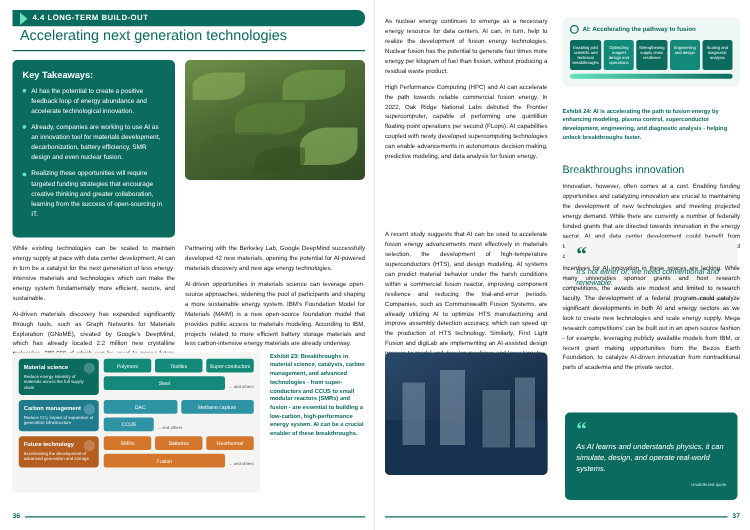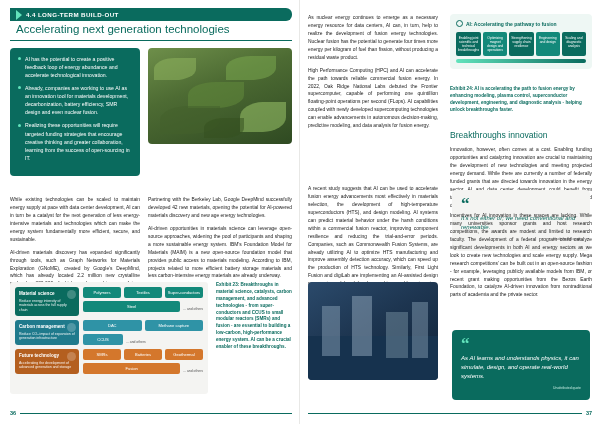--- a/index.html
+++ b/index.html
@@ -353,20 +353,21 @@
     <div class="header">
       <div class="header-band">
         <div class="arrow"></div>
         <div class="htxt">4.4 LONG-TERM BUILD-OUT</div>
       </div>
       <div class="header-title">Accelerating next generation technologies</div>
       <div class="green-rule"></div>
     </div>
 
     <div class="takeaways">
+      <h3>Key Takeaways:</h3>
       <ul>
         <li>AI has the potential to create a positive feedback loop of energy abundance and accelerate technological innovation.</li>
         <li>Already, companies are working to use AI as an innovation tool for materials development, decarbonization, battery efficiency, SMR design and even nuclear fusion.</li>
         <li>Realizing these opportunities will require targeted funding strategies that encourage creative thinking and greater collaboration, learning from the success of open-sourcing in IT.</li>
       </ul>
     </div>
 
     <div class="photo-top">
       <div class="leaf" style="left:6px;top:10px;width:42px;height:22px;background:#8fb55e;"></div>
       <div class="leaf" style="left:40px;top:34px;width:56px;height:26px;background:#628a3c;"></div>

